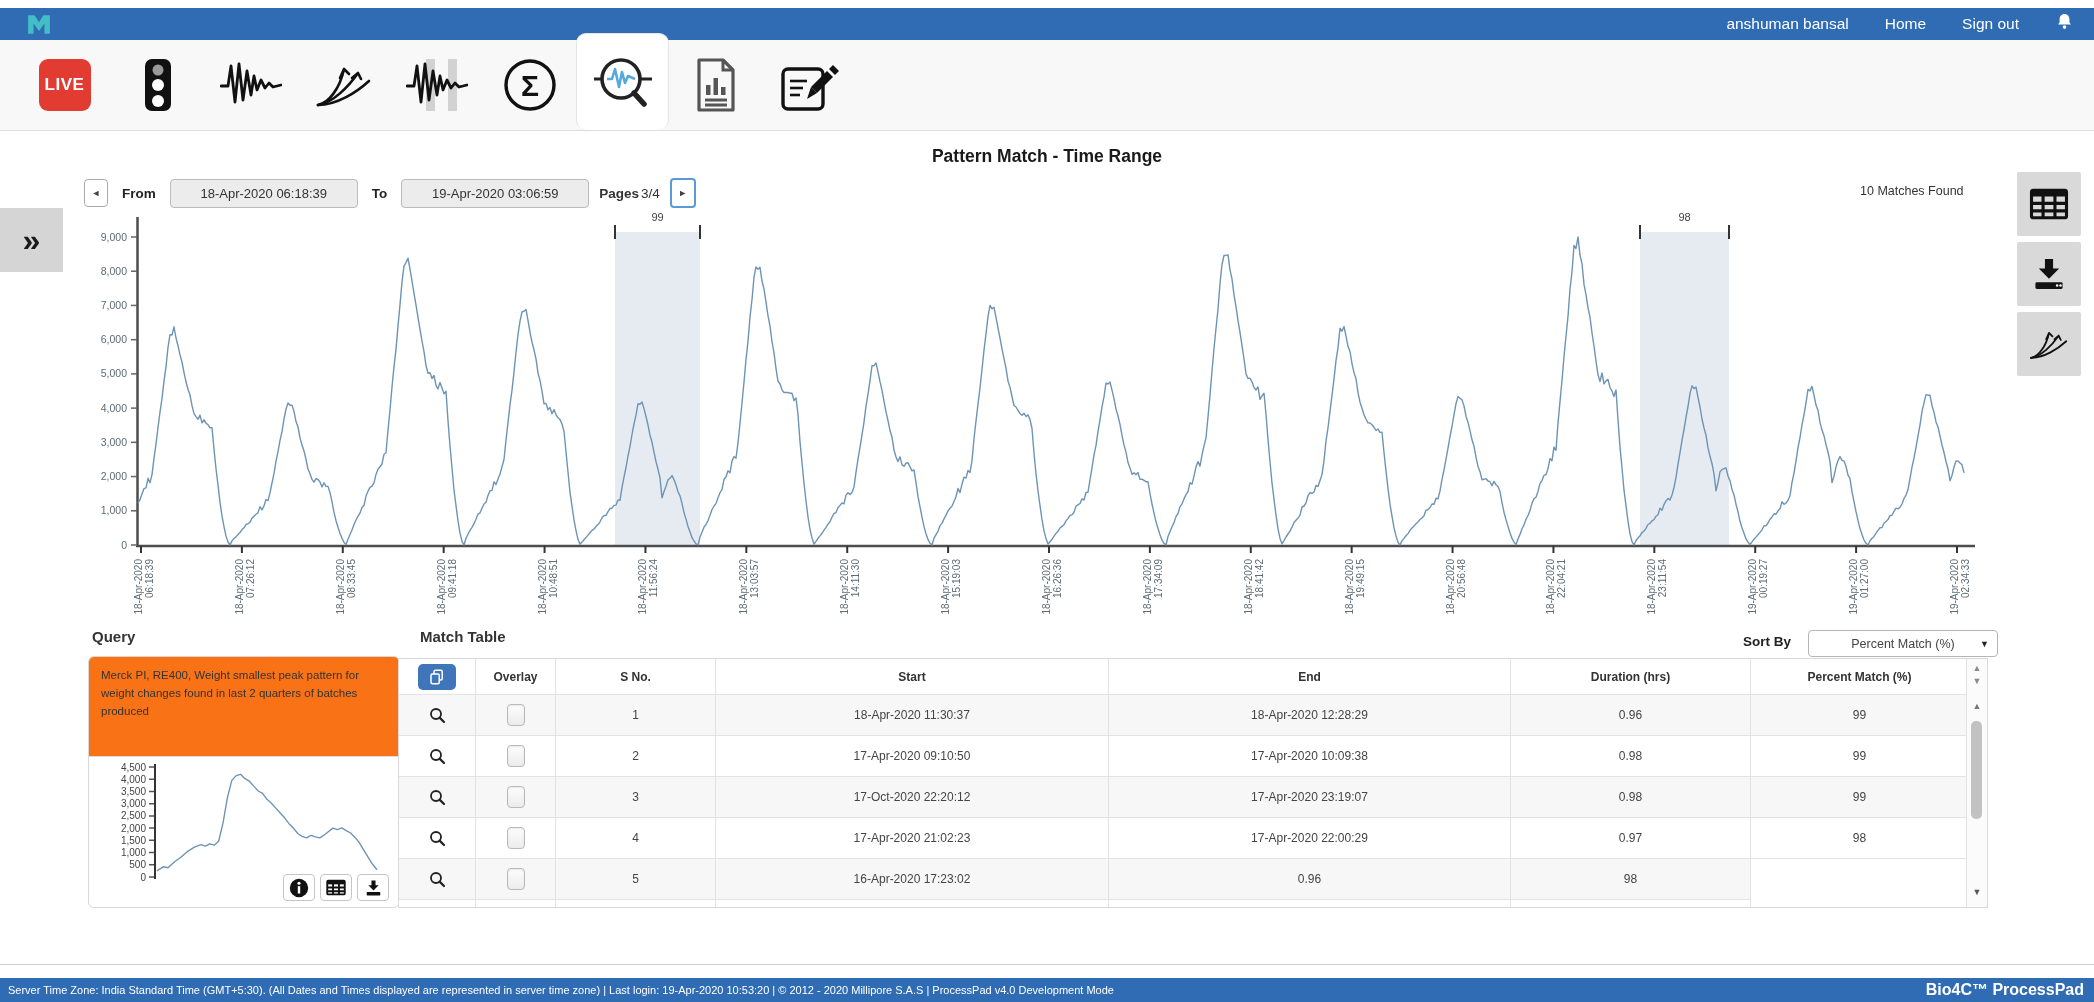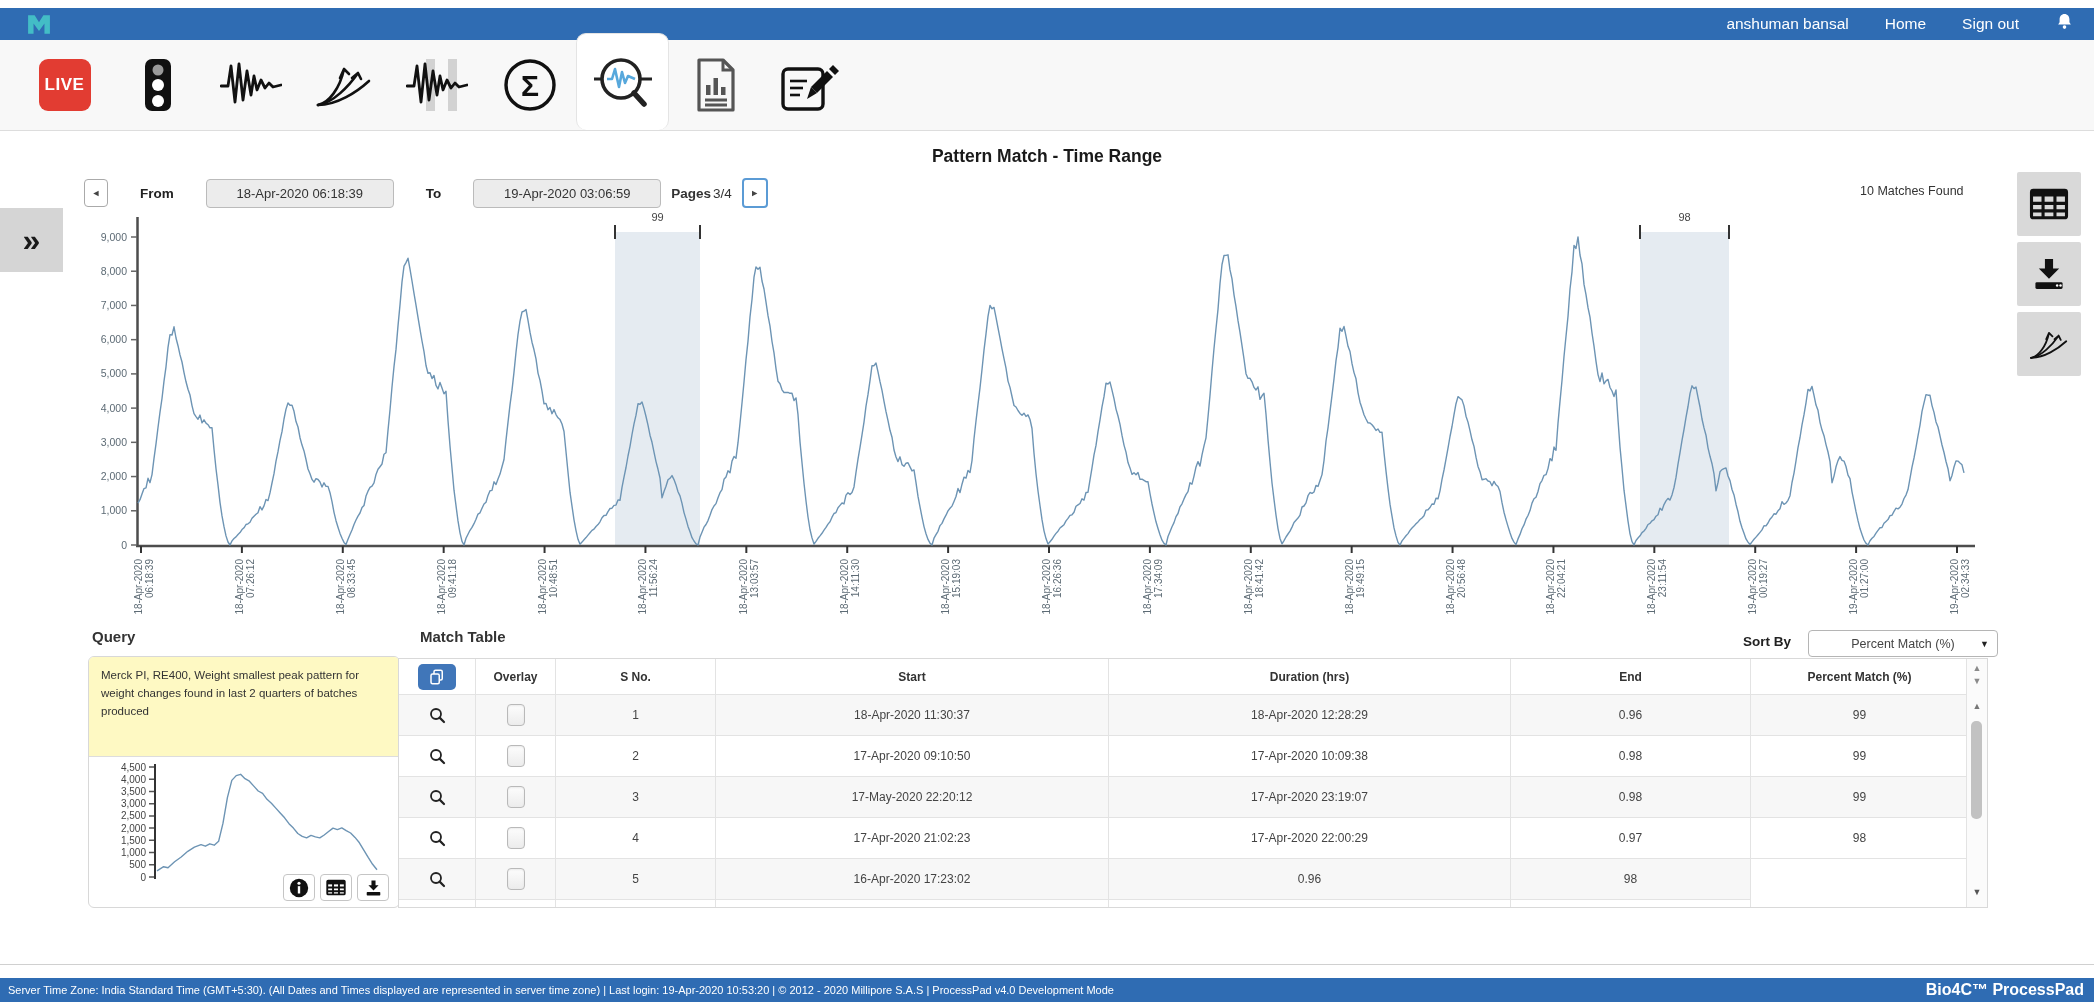--- a/index.html
+++ b/index.html
@@ -24,38 +24,38 @@
   .live-box{width:52px;height:52px;background:#e23c32;border-radius:9px;display:flex;align-items:center;
             justify-content:center;color:#fff;font-weight:bold;font-size:17px;letter-spacing:.5px;}
 
   
   .page-title{position:absolute;left:0;top:146px;width:2094px;text-align:center;font-size:17.5px;
               font-weight:bold;color:#1a1a1a;}
   .controls{position:absolute;left:84px;top:179px;height:28px;display:flex;align-items:center;gap:10px;}
   .nav-btn{width:22px;height:26px;background:#fff;border:1px solid #aaa;border-radius:4px;
            display:flex;align-items:center;justify-content:center;font-size:9px;color:#444;cursor:pointer;}
   .nav-btn.next{border:2px solid #5b9bd5;}
-  .ctl-label{font-size:13.5px;font-weight:bold;color:#222;margin:0 22px;}
+  .ctl-label{font-size:13.5px;font-weight:bold;color:#222;margin:0 4px;}
   .date-input{width:182px;height:25px;background:#ececec;border:1px solid #bbb;border-radius:4px;
               text-align:center;font-size:13px;color:#333;font-family:"Liberation Sans",sans-serif;}
   .pages-wrap{display:flex;align-items:center;font-size:13.5px;}
   .matches-found{position:absolute;left:1860px;top:184px;width:130px;font-size:12.5px;color:#333;}
 
   
   .expander{position:absolute;left:0;top:208px;width:63px;height:64px;background:#d5d5d5;
             display:flex;align-items:center;justify-content:center;font-size:32px;font-weight:bold;
             color:#1a1a1a;cursor:pointer;}
   .side-btn{position:absolute;left:2017px;width:64px;height:64px;background:#d9d9d9;border-radius:2px;
             display:flex;align-items:center;justify-content:center;cursor:pointer;}
 
   
   .sec-head{position:absolute;font-size:15px;font-weight:bold;color:#333;}
   .query-card{position:absolute;left:88px;top:656px;width:312px;height:252px;background:#fff;
               border:1px solid #d8d8d8;border-radius:6px;box-sizing:border-box;overflow:hidden;}
-  .query-desc{height:100px;background:#fef9c3;border-bottom:1px solid #ddd;box-sizing:border-box;
+  .query-desc{height:100px;background:#f97316;border-bottom:1px solid #ddd;box-sizing:border-box;
               padding:10px 12px;font-size:11.5px;line-height:1.55;color:#333;}
   .mini-btns{position:absolute;right:10px;bottom:6px;display:flex;gap:5px;}
   .mini-btn{width:30px;height:25px;background:#fff;border:1px solid #c5c5c5;border-radius:4px;
             display:flex;align-items:center;justify-content:center;cursor:pointer;}
 
   .sortby{position:absolute;left:1743px;top:634px;font-size:13.5px;font-weight:bold;color:#222;}
   .sort-dd{position:absolute;left:1808px;top:630px;width:190px;height:27px;background:#fff;
            border:1px solid #b5b5b5;border-radius:4px;box-sizing:border-box;font-size:12.5px;color:#444;
            display:flex;align-items:center;justify-content:center;cursor:pointer;}
   .sort-dd .caret{position:absolute;right:8px;font-size:9px;color:#222;}
@@ -401,22 +401,22 @@
           <div class="copy-btn">
             <svg width="18" height="18" viewBox="0 0 24 24">
               <rect x="8" y="3" width="11" height="13" rx="2" fill="none" stroke="#fff" stroke-width="2"></rect>
               <rect x="4" y="8" width="11" height="13" rx="2" fill="#4076b9" stroke="#fff" stroke-width="2"></rect>
             </svg>
           </div>
         </div>
         <div>Overlay</div>
         <div>S No.</div>
         <div>Start</div>
+        <div>End</div>
         <div>Duration (hrs)</div>
-        <div>End</div>
         <div>Percent Match (%)</div>
       </div>
       <div class="mt-row mt-data odd">
         <div>
           <svg width="17" height="17" viewBox="0 0 17 17">
             <circle cx="7" cy="7" r="5" fill="none" stroke="#222" stroke-width="1.8"></circle>
             <line x1="10.6" y1="10.6" x2="15" y2="15" stroke="#222" stroke-width="2.2" stroke-linecap="round"></line>
           </svg>
         </div>
         <div>
@@ -448,21 +448,21 @@
         <div>
           <svg width="17" height="17" viewBox="0 0 17 17">
             <circle cx="7" cy="7" r="5" fill="none" stroke="#222" stroke-width="1.8"></circle>
             <line x1="10.6" y1="10.6" x2="15" y2="15" stroke="#222" stroke-width="2.2" stroke-linecap="round"></line>
           </svg>
         </div>
         <div>
           <div class="chk"></div>
         </div>
         <div>3</div>
-        <div>17-May-2020 22:20:12</div>
+        <div>17-Oct-2020 22:20:12</div>
         <div>17-Apr-2020 23:19:07</div>
         <div>0.98</div>
         <div>99</div>
       </div>
       <div class="mt-row mt-data">
         <div>
           <svg width="17" height="17" viewBox="0 0 17 17">
             <circle cx="7" cy="7" r="5" fill="none" stroke="#222" stroke-width="1.8"></circle>
             <line x1="10.6" y1="10.6" x2="15" y2="15" stroke="#222" stroke-width="2.2" stroke-linecap="round"></line>
           </svg>

